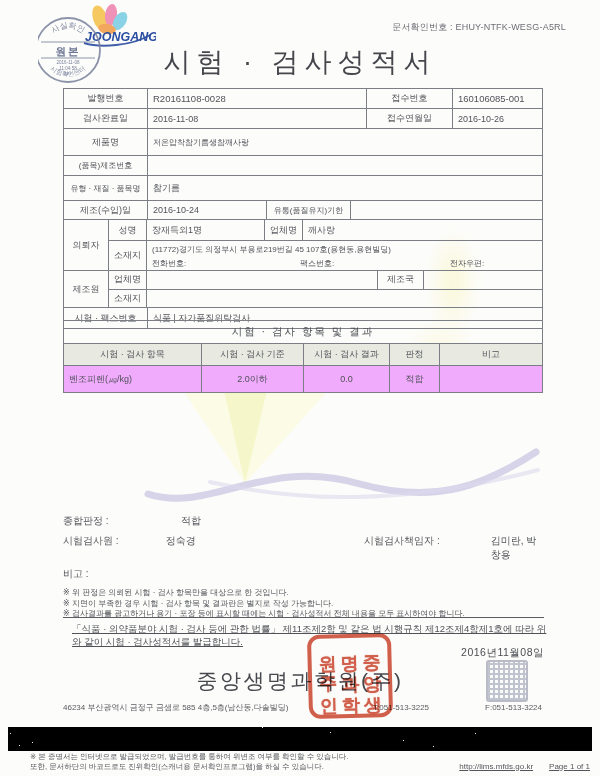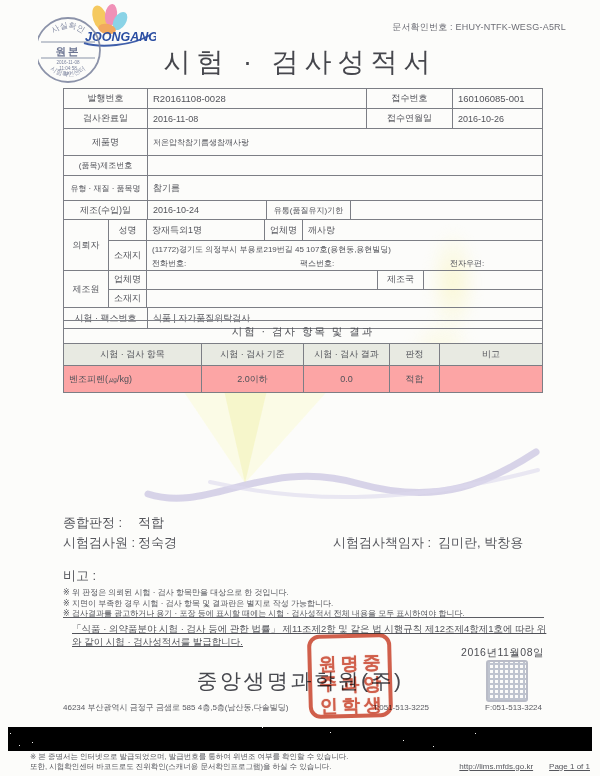--- a/index.html
+++ b/index.html
@@ -21,27 +21,27 @@
     padding:1px 5px;overflow:hidden;white-space:nowrap;}
   .td:last-child{border-right:none;}
   .lbl{justify-content:center;text-align:center;padding:1px 2px;}
   .grp{flex-direction:column;justify-content:center;}
   .col{display:flex;flex-direction:column;flex:1;}
   .sub{display:flex;border-bottom:1px solid #7c7e85;box-sizing:border-box;flex:1;}
   .sub:last-child{border-bottom:none;}
   .small{font-size:8px;}
   .res-title{justify-content:center;font-size:10.5px;letter-spacing:2px;color:#4b4c52;}
   .res-head .td{justify-content:center;background:#e8eae2;}
-  .res-row .td{background:#fca5a5;}
+  .res-row .td{background:#f0abfc;}
   .ctr{justify-content:center;}
   
   .wm{top:386px;left:60px;z-index:0;}
   .hl{position:absolute;z-index:0;border-radius:50%;filter:blur(6px);}
   
-  .sumline{left:63px;width:480px;display:flex;font-size:13px;color:#55565c;}
+  .sumline{left:63px;width:480px;display:flex;font-size:10px;color:#55565c;gap:43px;}
   .s-lbl{width:75px;}
   .s-val{width:195px;}
   .s-lbl2{width:105px;}
   .notes{left:63px;top:588px;width:490px;font-size:8px;line-height:10.5px;color:#55565c;}
   .rule{left:63px;top:617px;width:481px;border-top:1.5px solid #5c5d63;height:0;}
   .legal{left:72px;top:622px;width:480px;font-size:9.5px;line-height:13px;color:#515258;text-decoration:underline;}
   .issue-date{top:646px;right:56px;font-size:10.5px;color:#4c4d53;letter-spacing:.5px;}
   .issuer-name{top:667px;left:0;width:100%;text-align:center;font-size:21px;font-weight:500;
     letter-spacing:2.5px;color:#47484e;}
   .issuer-line{top:702px;left:63px;width:479px;display:flex;font-size:8px;color:#5a5b61;align-items:baseline;gap:40px;}
@@ -255,21 +255,21 @@
           </feComponentTransfer>
       </filter>
       <rect width="584" height="24" fill="#f0f0ee"></rect>
       <rect width="584" height="24" filter="url(#bcn)"></rect>
     </svg>
   </div>
 
   <div class="z1 footer">
     <div>
       <div>※ 본 증명서는 인터넷으로 발급되었으며, 발급번호를 통하여 위변조 여부를 확인할 수 있습니다.</div>
-      <div>또한, 시험확인센터 바코드로도 진위확인(스캐너용 문서확인프로그램)을 하실 수 있습니다.</div>
+      <div>또한, 문서하단의 바코드로도 진위확인(스캐너용 문서확인프로그램)을 하실 수 있습니다.</div>
     </div>
     <div class="right">
       <span>http://lims.mfds.go.kr</span>
       <span>Page 1 of 1</span>
     </div>
   </div>
 
 </div>
 
 </body></html>

